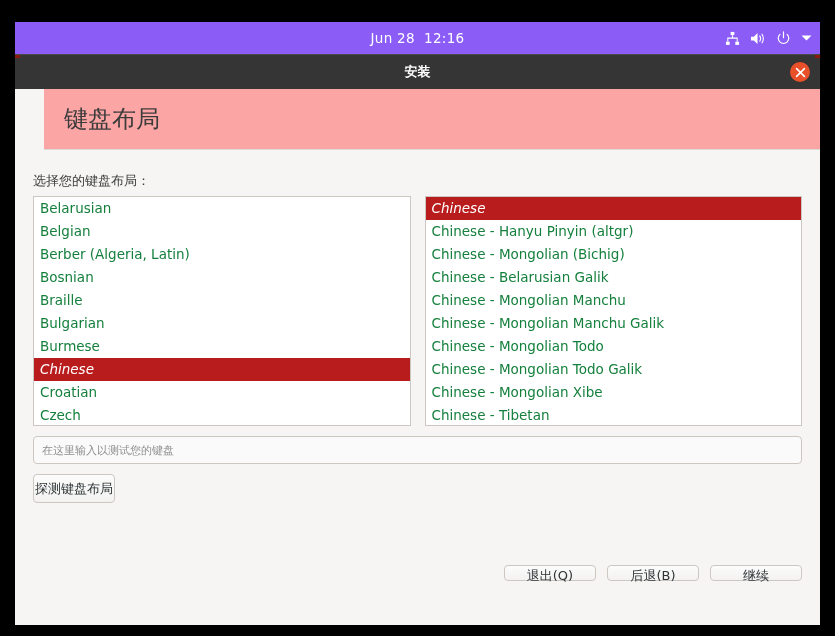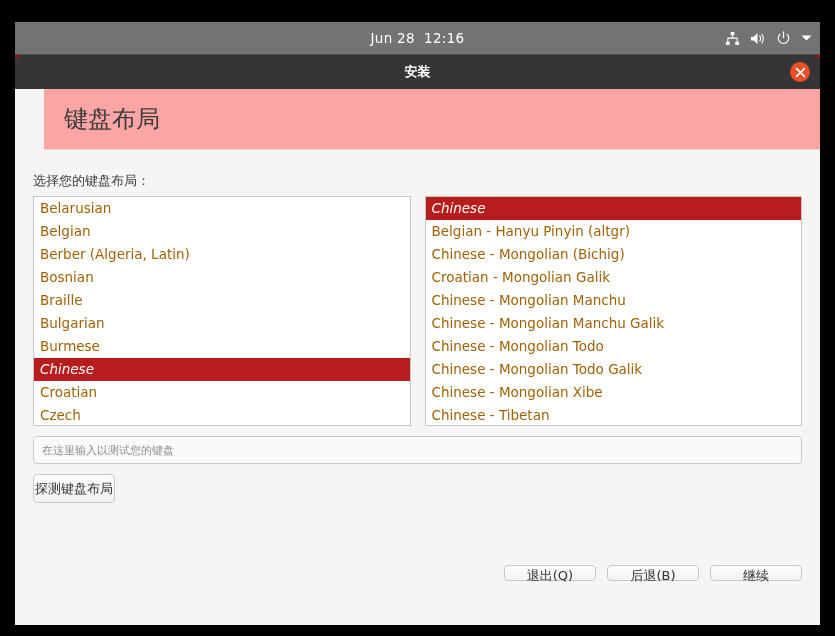--- a/index.html
+++ b/index.html
@@ -20,21 +20,21 @@
     position: absolute;
     left: 0; top: 0;
     width: 835px; height: 636px;
     background: #000000;
   }
 
   #topbar {
     position: absolute;
     left: 15px; top: 22px;
     width: 805px; height: 32px;
-    background: #737373;
+    background: #8b5cf6;
     display: flex;
     align-items: center;
     justify-content: center;
   }
   #topbar-clock {
     color: #ffffff;
     font-size: 13.5px;
     letter-spacing: 0.3px;
     white-space: pre;
   }
@@ -133,21 +133,21 @@
     background: #ffffff;
     border: 1px solid #cdc7c2;
     overflow: hidden;
     position: relative;
   }
   .list-item {
     height: 23px;
     line-height: 23px;
     padding-left: 6px;
     font-size: 13.5px;
-    color: #a16207;
+    color: #15803d;
     white-space: nowrap;
     overflow: hidden;
     cursor: default;
   }
   .list-item.selected {
     background: #b91c1c;
     color: #ffffff;
     font-style: italic;
   }
 
@@ -267,23 +267,23 @@
             <div class="list-item">Bosnian</div>
             <div class="list-item">Braille</div>
             <div class="list-item">Bulgarian</div>
             <div class="list-item">Burmese</div>
             <div class="list-item selected">Chinese</div>
             <div class="list-item">Croatian</div>
             <div class="list-item">Czech</div>
           </div>
         <div class="list-box" id="variant-list">
             <div class="list-item selected">Chinese</div>
-            <div class="list-item">Belgian - Hanyu Pinyin (altgr)</div>
+            <div class="list-item">Chinese - Hanyu Pinyin (altgr)</div>
             <div class="list-item">Chinese - Mongolian (Bichig)</div>
-            <div class="list-item">Croatian - Mongolian Galik</div>
+            <div class="list-item">Chinese - Belarusian Galik</div>
             <div class="list-item">Chinese - Mongolian Manchu</div>
             <div class="list-item">Chinese - Mongolian Manchu Galik</div>
             <div class="list-item">Chinese - Mongolian Todo</div>
             <div class="list-item">Chinese - Mongolian Todo Galik</div>
             <div class="list-item">Chinese - Mongolian Xibe</div>
             <div class="list-item">Chinese - Tibetan</div>
           </div>
       </div>
 
       <input id="test-input" type="text" placeholder="在这里输入以测试您的键盘" style="">

